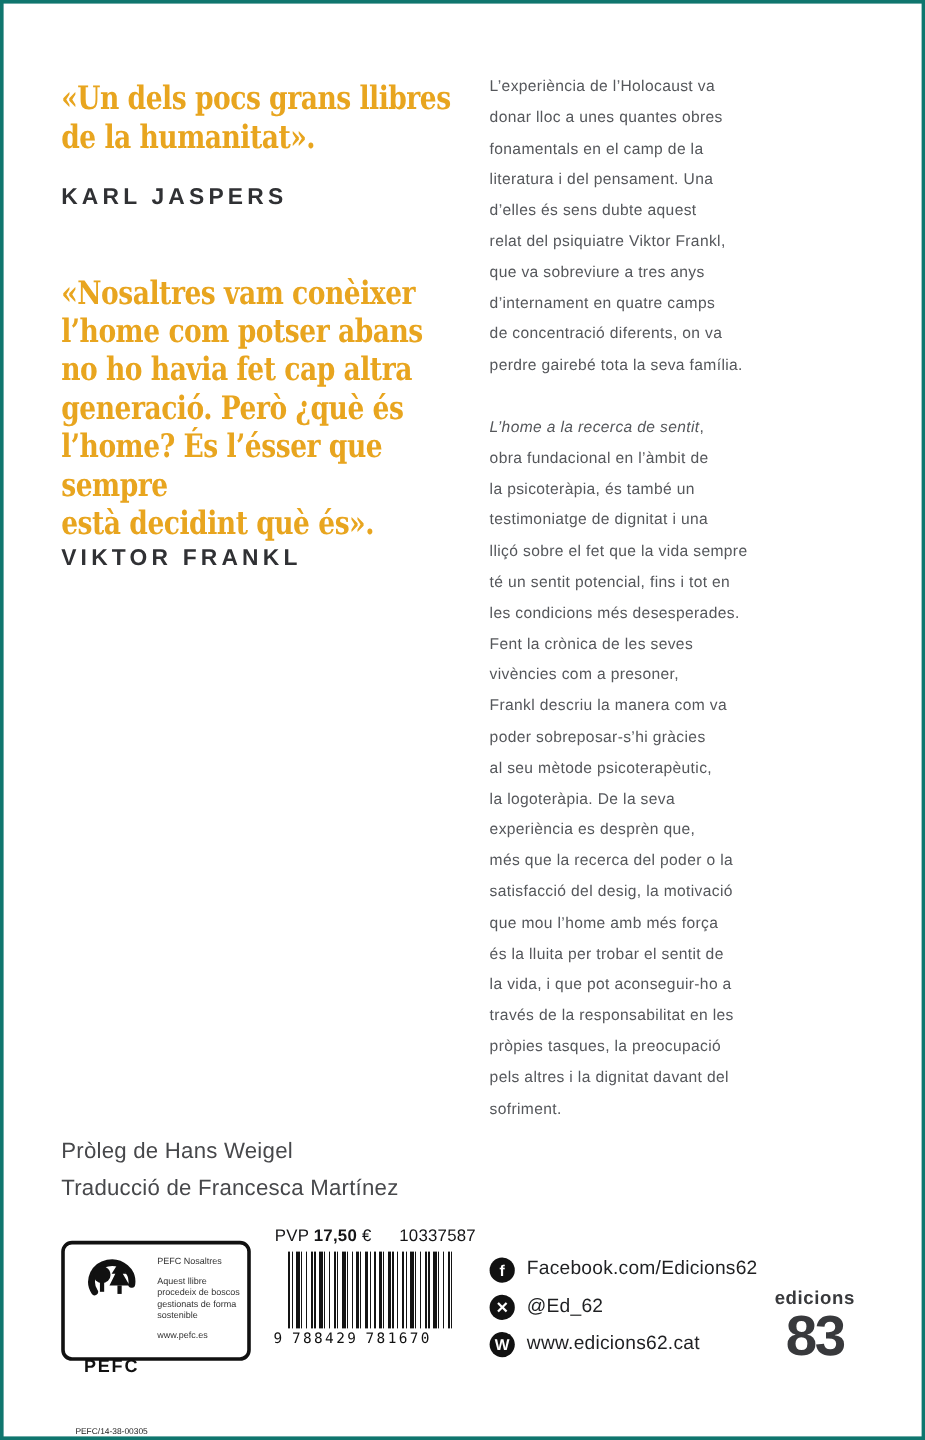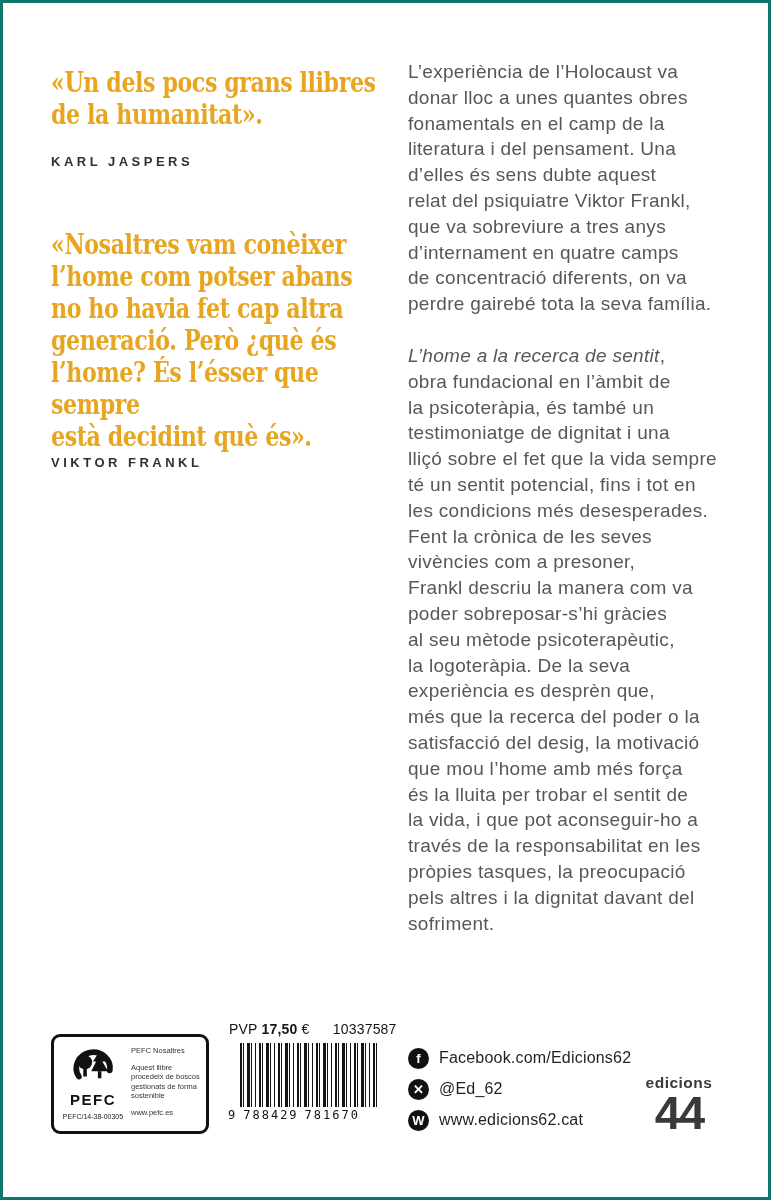--- a/index.html
+++ b/index.html
@@ -15,45 +15,45 @@
     font-family:"DejaVu Serif", serif; font-weight:bold;
     font-size:27px; line-height:32px; color:#E8A51F;
     white-space:pre-line;
     transform:scaleX(0.82); transform-origin:0 0;
     letter-spacing:-0.5px;
   }
   .qtext.q1 { top:64px; }
   .qtext.q2 { top:226px; }
   .qauthor {
     position:absolute; left:48px;
-    font-weight:bold; font-size:13px; letter-spacing:3.5px; color:#303134;
+    font-weight:bold; font-size:19px; letter-spacing:3.5px; color:#303134;
   }
   .qauthor.a1 { top:151px; }
   .qauthor.a2 { top:452px; }
   
   .desc {
     position:absolute; left:405px; top:56px; width:345px;
-    font-size:19px; line-height:25.8px; letter-spacing:0.3px; color:#55575B;
+    font-size:13px; line-height:25.8px; letter-spacing:0.3px; color:#55575B;
   }
   .desc p { white-space:pre-line; }
   .desc p + p { margin-top:26px; }
   .desc .italic { font-style:italic; }
   
   .credits {
     position:absolute; left:48px; top:940px;
     font-size:18.5px; line-height:31px; color:#47484B;
     white-space:pre-line; letter-spacing:0.2px;
   }
   
   .pefc-box {
     position:absolute; left:48px; top:1031px; width:158px; height:100px;
     border:3px solid #111; border-radius:9px; background:#fff;
     display:flex; padding:7px 6px 5px 7px; gap:6px;
   }
-  .pefc-left { width:64px; display:flex; flex-direction:column; align-items:center; }
+  .pefc-left { width:64px; display:flex; flex-direction:column; align-items:center;gap:38px; }
   .pefc-word { font-weight:bold; font-size:15px; letter-spacing:1.5px; color:#111; margin-top:1px; }
   .pefc-code { font-size:7px; color:#222; margin-top:5px; white-space:nowrap; }
   .pefc-right { flex:1; font-size:7.5px; line-height:9.5px; color:#333; padding-top:2px; }
   .pefc-right .blk { margin-bottom:7px; }
   .price-line {
     position:absolute; left:226px; top:1018px;
     font-size:14px; color:#151517; letter-spacing:0.2px;
   }
   .price-line b { font-weight:bold; }
   .price-code { margin-left:19px; }
@@ -126,20 +126,22 @@
 satisfacció del desig, la motivació
 que mou l’home amb més força
 és la lluita per trobar el sentit de
 la vida, i que pot aconseguir-ho a
 través de la responsabilitat en les
 pròpies tasques, la preocupació
 pels altres i la dignitat davant del
 sofriment.</span></p>
   </div>
 
+  <div class="credits">Pròleg de Hans Weigel
+Traducció de Francesca Martínez</div>
 
   <div class="pefc-box">
     <div class="pefc-left">
       <span>
         <svg width="46" height="42" viewBox="0 0 52 46">
           <path d="M10 36 A 19 18 0 1 1 45 29" fill="none" stroke="#111" stroke-width="6.5" stroke-linecap="round"></path>
           <circle cx="17" cy="20" r="8" fill="#111"></circle>
           <rect x="15" y="26" width="4" height="10" fill="#111"></rect>
           <path d="M33 8 L40 19 L36.5 19 L43 30 L24 30 L29.5 19 L26 19 Z" fill="#111"></path>
           <rect x="31.5" y="30" width="4" height="8" fill="#111"></rect>
@@ -183,16 +185,16 @@
       <span class="slabel">@Ed_62</span>
     </div>
     <div class="srow">
       <span class="sicon">W</span>
       <span class="slabel">www.edicions62.cat</span>
     </div>
   </div>
 
   <div class="publogo">
     <div class="pname">edicions</div>
-    <div class="pnum">44</div>
+    <div class="pnum">83</div>
   </div>
 
 </div>
 
 </body></html>

